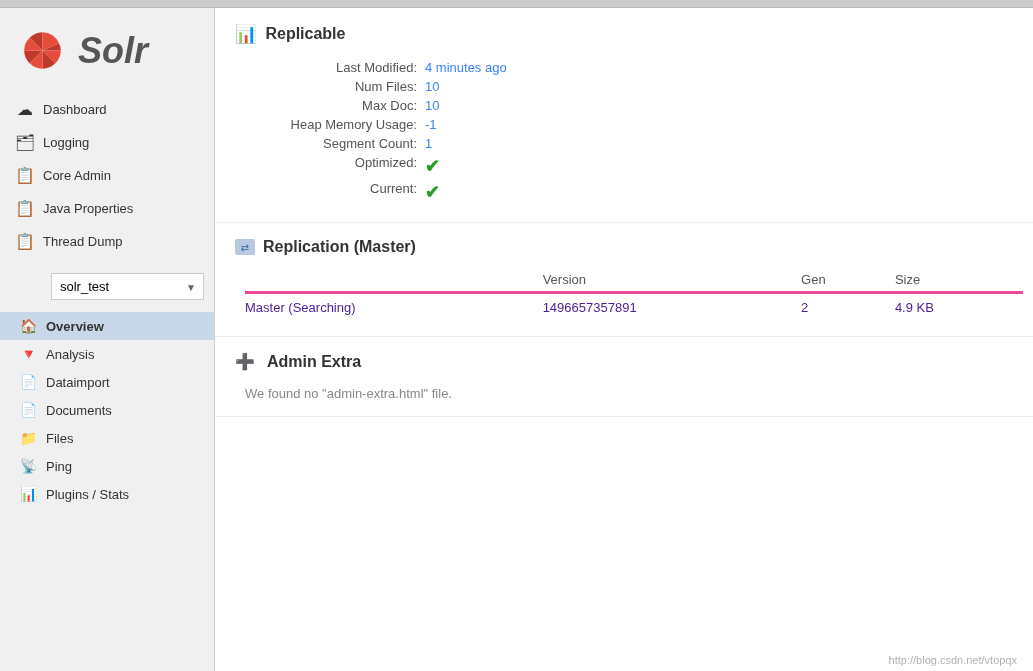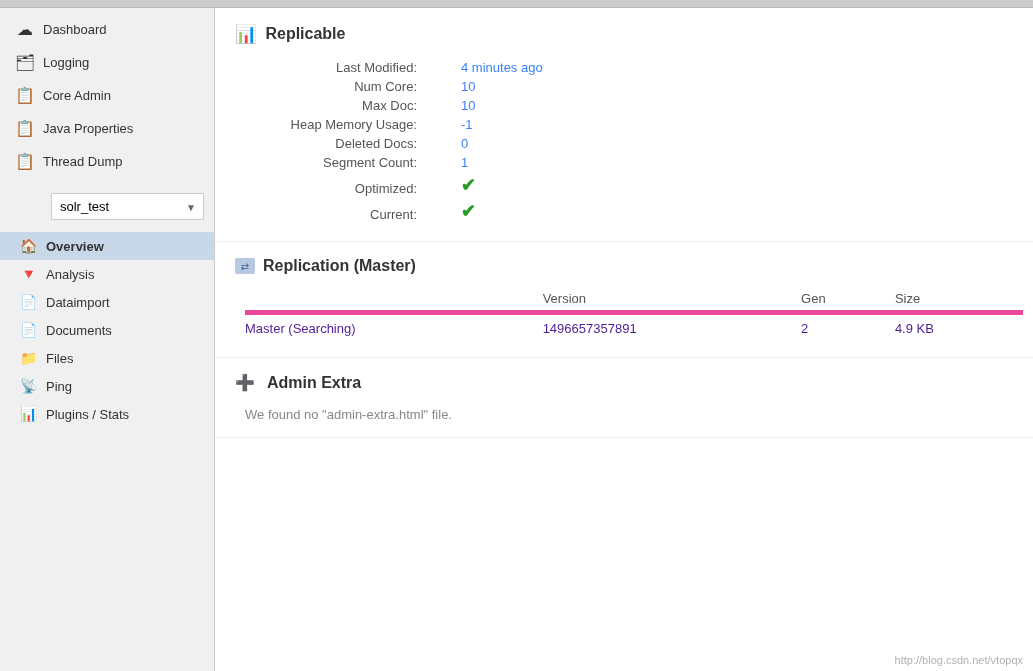--- a/index.html
+++ b/index.html
@@ -34,53 +34,69 @@
     .main-content { flex: 1; background: #fff; overflow-y: auto; padding: 0; }
 
     .section { padding: 15px 20px; border-bottom: 1px solid #eee; }
 
     .section-header { display: flex; align-items: center; gap: 8px; margin-bottom: 15px; }
     .section-header .section-icon { font-size: 18px; }
     .section-title { font-size: 16px; font-weight: bold; color: #333; }
 
     
     .stats-table { margin-left: 10px; }
-    .stats-row { display: flex; margin-bottom: 4px; align-items: flex-end; gap: 36px; }
+    .stats-row { display: flex; margin-bottom: 4px; align-items: flex-start; }
     .stats-label { text-align: right; width: 180px; color: #555; padding-right: 8px; font-size: 13px; }
     .stats-value { color: #3b82f6; font-size: 13px; }
     .checkmark { color: #2a9a2a; font-size: 18px; font-weight: bold; }
 
     
     .replication-header { display: flex; align-items: center; gap: 8px; margin-bottom: 12px; }
 
     .replication-table { width: 100%; border-collapse: collapse; margin-left: 10px; }
-    .replication-table th { text-align: left; padding: 4px 15px 4px 0; color: #555; font-weight: normal; font-size: 13px; border-bottom: 5px solid #ec4899; }
+    .replication-table th { text-align: left; padding: 4px 15px 4px 0; color: #555; font-weight: normal; font-size: 13px; border-bottom: 3px solid #ec4899; }
     .replication-table td { padding: 6px 15px 6px 0; font-size: 13px; color: #4c1d95; }
     .replication-table tr:nth-child(even) td { background: #f9f9f9; }
 
     
     .admin-extra-icon { color: #2a9a2a; font-size: 16px; font-weight: bold; margin-right: 4px; }
     .no-file-text { color: #888; font-size: 13px; margin-top: 8px; margin-left: 10px; }
 
     
-    .watermark { position: fixed; bottom: 5px; right: 10px; color: rgba(100,100,100,0.5); font-size: 11px; }
+    .watermark { position: fixed; bottom: 5px; right: 16px; color: rgba(100,100,100,0.5); font-size: 11px; }
 
     
     .main-content::-webkit-scrollbar { width: 8px; }
     .main-content::-webkit-scrollbar-track { background: #f0f0f0; }
     .main-content::-webkit-scrollbar-thumb { background: #ccc; border-radius: 4px; }
   </style>
 </head>
 <body>
 
 <div class="top-bar"></div>
 
 <div class="app-wrapper">
 
   <div class="sidebar">
+    <div class="logo-area">
+
+      <svg class="logo-icon" viewBox="0 0 60 60" xmlns="http://www.w3.org/2000/svg">
+        <g transform="translate(30,30)">
+          <path d="M0,0 L18,-8 A20,20 0 0,1 20,0 Z" fill="#c0392b"></path>
+          <path d="M0,0 L20,0 A20,20 0 0,1 14,14 Z" fill="#e74c3c"></path>
+          <path d="M0,0 L14,14 A20,20 0 0,1 0,20 Z" fill="#c0392b"></path>
+          <path d="M0,0 L0,20 A20,20 0 0,1 -14,14 Z" fill="#e74c3c"></path>
+          <path d="M0,0 L-14,14 A20,20 0 0,1 -20,0 Z" fill="#c0392b"></path>
+          <path d="M0,0 L-20,0 A20,20 0 0,1 -14,-14 Z" fill="#e74c3c"></path>
+          <path d="M0,0 L-14,-14 A20,20 0 0,1 0,-20 Z" fill="#c0392b"></path>
+          <path d="M0,0 L0,-20 A20,20 0 0,1 18,-8 Z" fill="#e74c3c"></path>
+        </g>
+      </svg>
+      <span class="logo-text">Solr</span>
+    </div>
 
     <div class="nav-items">
       <div class="nav-item">
         <span class="nav-icon">☁</span>
         <span>Dashboard</span>
       </div>
       <div class="nav-item">
         <span class="nav-icon">🗂</span>
         <span>Logging</span>
       </div>
@@ -146,34 +162,30 @@
         <span class="section-title">Replicable</span>
       </div>
 
       <div class="stats-table">
 
         <div class="stats-row">
           <span class="stats-label">Last Modified:</span>
           <span class="stats-value">4 minutes ago</span>
         </div>
         <div class="stats-row">
-          <span class="stats-label">Num Core:</span>
+          <span class="stats-label">Num Files:</span>
           <span class="stats-value">10</span>
         </div>
         <div class="stats-row">
           <span class="stats-label">Max Doc:</span>
           <span class="stats-value">10</span>
         </div>
         <div class="stats-row">
           <span class="stats-label">Heap Memory Usage:</span>
           <span class="stats-value">-1</span>
-        </div>
-        <div class="stats-row">
-          <span class="stats-label">Deleted Docs:</span>
-          <span class="stats-value">0</span>
         </div>
         <div class="stats-row">
           <span class="stats-label">Segment Count:</span>
           <span class="stats-value">1</span>
         </div>
         <div class="stats-row">
           <span class="stats-label">Optimized:</span>
           <span class="stats-value checkmark">✔</span>
         </div>
         <div class="stats-row">

